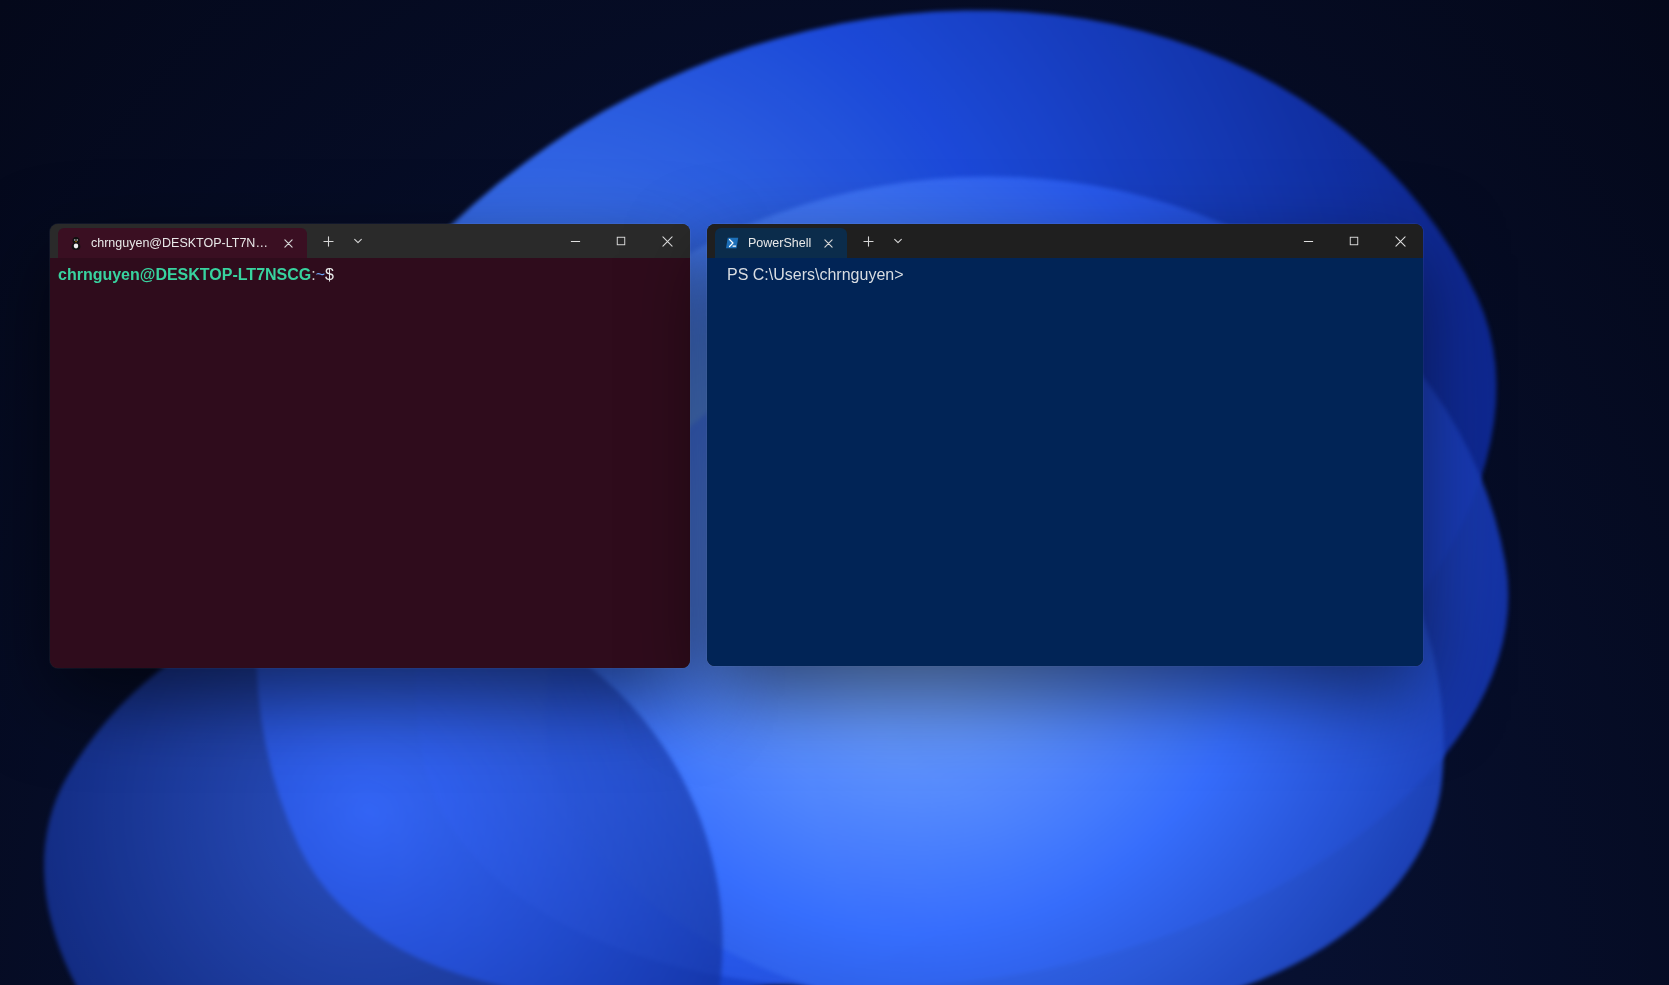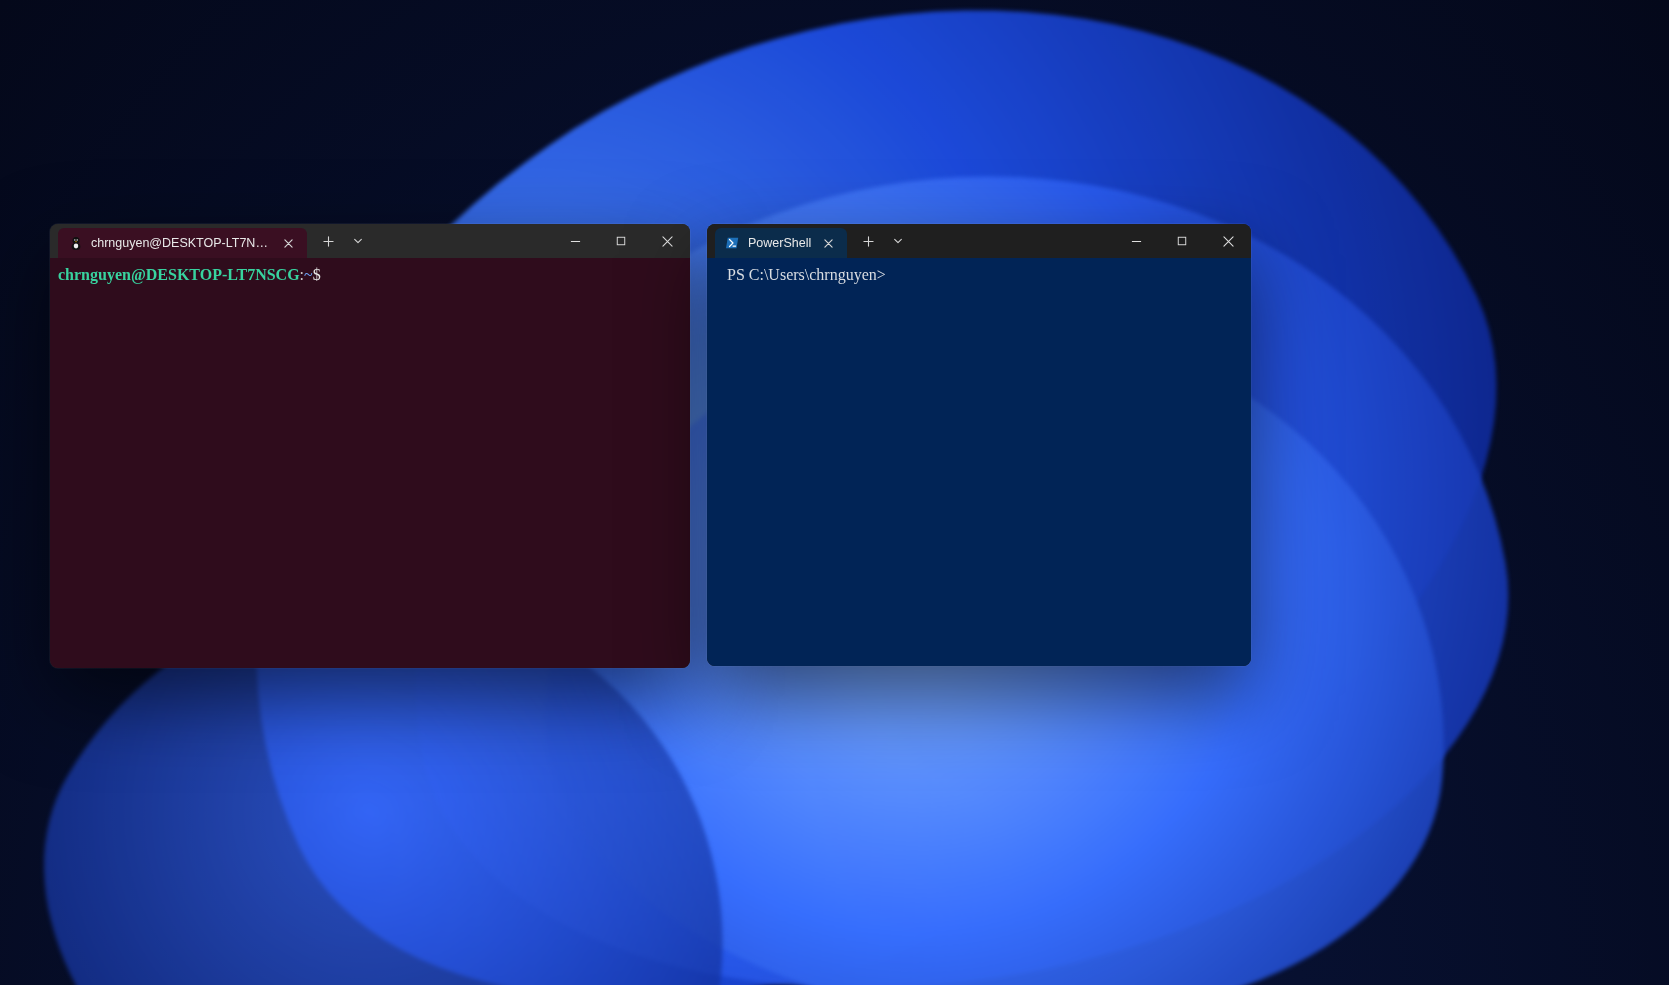--- a/index.html
+++ b/index.html
@@ -68,39 +68,39 @@
   .spacer { flex: 1 1 auto; }
   .wincontrols { display:flex; align-items:stretch; }
   .wincontrols .wbtn {
     width: 46px; display:flex; align-items:center; justify-content:center;
     color:#e0e0e0; cursor:pointer;
   }
 
   .term-body {
     flex: 1 1 auto;
     padding: 6px 8px;
-    font-family: Liberation Serif, serif;
+    font-family: Liberation Sans, sans-serif;
     font-size: 16px;
     line-height: 1.35;
     white-space: pre;
     color: #d0d0d0;
   }
 
   
   #winL { left: 50px; top: 224px; width: 640px; height: 444px; background: #2b2b2b; }
   #winL .titlebar { background: #2a2a2a; }
   #winL .tab { background: #3a0f22; }
   #winL .term-body { background: #2f0c1c; }
   #winL .prompt-host { color: #38d39f; font-weight: 600; }
   #winL .prompt-colon { color: #cfcfcf; }
   #winL .prompt-path  { color: #6ea8fe; }
   #winL .prompt-sigil { color: #e8e8e8; }
 
   
-  #winR { left: 707px; top: 224px; width: 544px; height: 442px; background: #1f1f1f; }
+  #winR { left: 707px; top: 224px; width: 716px; height: 442px; background: #1f1f1f; }
   #winR .titlebar { background: #1f1f1f; }
   #winR .tab { background: #0b2c4b; }
   #winR .term-body { background: #012456; color: #d9dde2; }
   #winR .ps-prompt { color: #d9dde2; margin-left: 12px; }
 
   
   svg { display:block; }
 </style>
 </head>
 <body>

